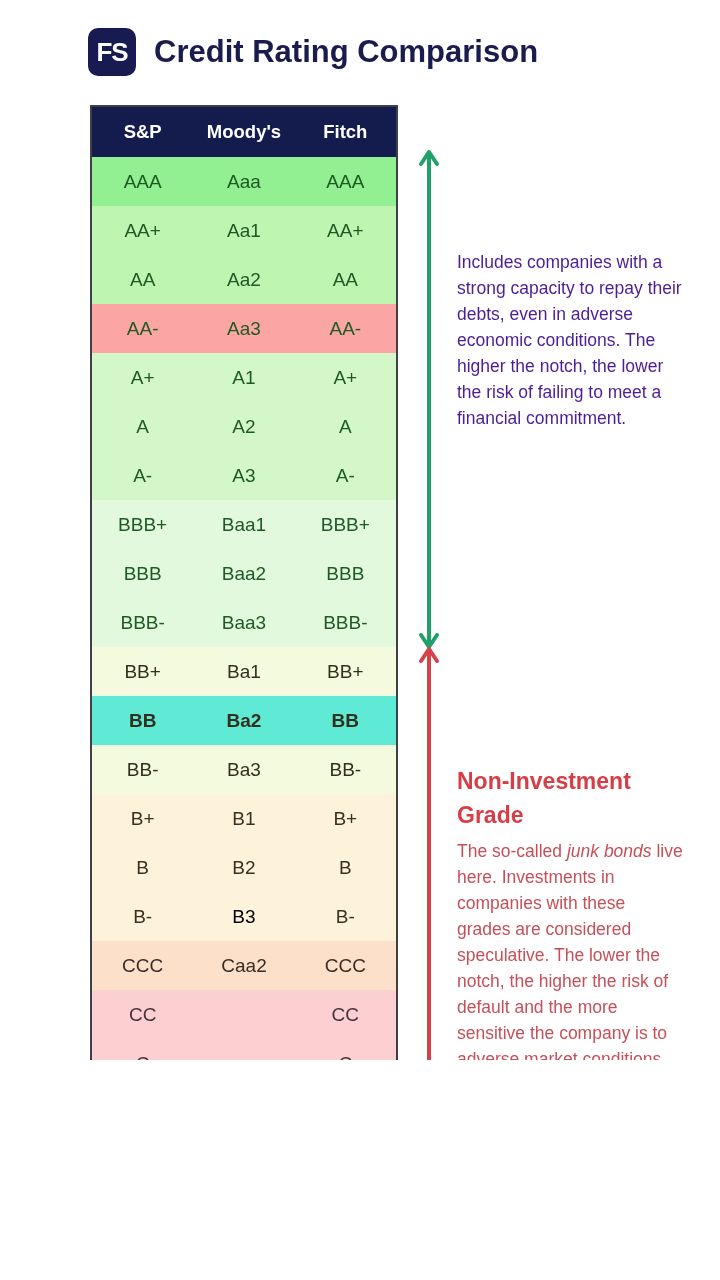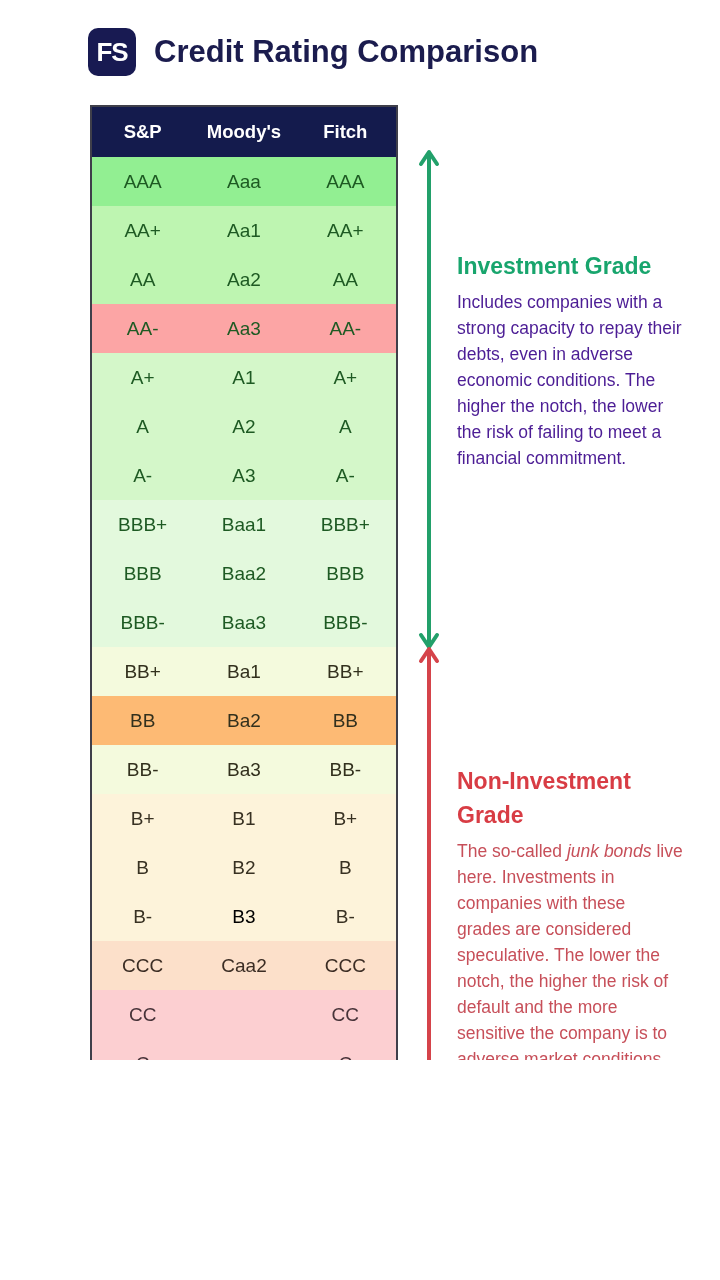--- a/index.html
+++ b/index.html
@@ -156,21 +156,21 @@
         <div class="trow" style="background: rgb(227, 249, 221);">
           <div class="tcell" style="color: rgb(30, 90, 35);">BBB-</div>
           <div class="tcell" style="color: rgb(30, 90, 35);">Baa3</div>
           <div class="tcell" style="color: rgb(30, 90, 35);">BBB-</div>
         </div>
         <div class="trow" style="background: rgb(244, 250, 221);">
           <div class="tcell" style="color: rgb(50, 48, 29);">BB+</div>
           <div class="tcell" style="color: rgb(50, 48, 29);">Ba1</div>
           <div class="tcell" style="color: rgb(50, 48, 29);">BB+</div>
         </div>
-        <div class="trow" style="background: #fdba74;">
+        <div class="trow" style="background: #5eead4; font-weight: bold;">
           <div class="tcell" style="color: rgb(50, 48, 29);">BB</div>
           <div class="tcell" style="color: rgb(50, 48, 29);">Ba2</div>
           <div class="tcell" style="color: rgb(50, 48, 29);">BB</div>
         </div>
         <div class="trow" style="background: rgb(244, 250, 221);">
           <div class="tcell" style="color: rgb(50, 48, 29);">BB-</div>
           <div class="tcell" style="color: rgb(50, 48, 29);">Ba3</div>
           <div class="tcell" style="color: rgb(50, 48, 29);">BB-</div>
         </div>
         <div class="trow" style="background: rgb(253, 243, 218);">
@@ -221,21 +221,20 @@
 
   <svg class="arrow-svg" style="left:417px; top:646px;" width="24" height="597" viewBox="0 0 24 597">
     <g fill="none" stroke-width="4" stroke-linecap="round" stroke-linejoin="round" stroke="#d5434a">
       <line x1="12" y1="5" x2="12" y2="592"></line>
       <polyline points="4,15 12,3 20,15"></polyline>
       <polyline points="4,582 12,594 20,582"></polyline>
     </g>
   </svg>
 
   <div class="note note-inv">
-    <div class="note-title" style="color: rgb(24, 165, 109);">Investment Grade</div>
     <div class="note-body" style="color: #4c1d95;"><span>Includes companies with a strong capacity to repay their debts, even in adverse economic conditions. The higher the notch, the lower the risk of failing to meet a financial commitment.</span></div>
   </div>
 
   <div class="note note-non">
     <div class="note-title" style="color: rgb(216, 60, 68);">Non-Investment Grade</div>
     <div class="note-body" style="color: rgb(199, 79, 89);"><span>The so-called </span><em>junk bonds</em><span> live here. Investments in companies with these grades are considered speculative. The lower the notch, the higher the risk of default and the more sensitive the company is to adverse market conditions.</span></div>
   </div>
 
 </div>
 

